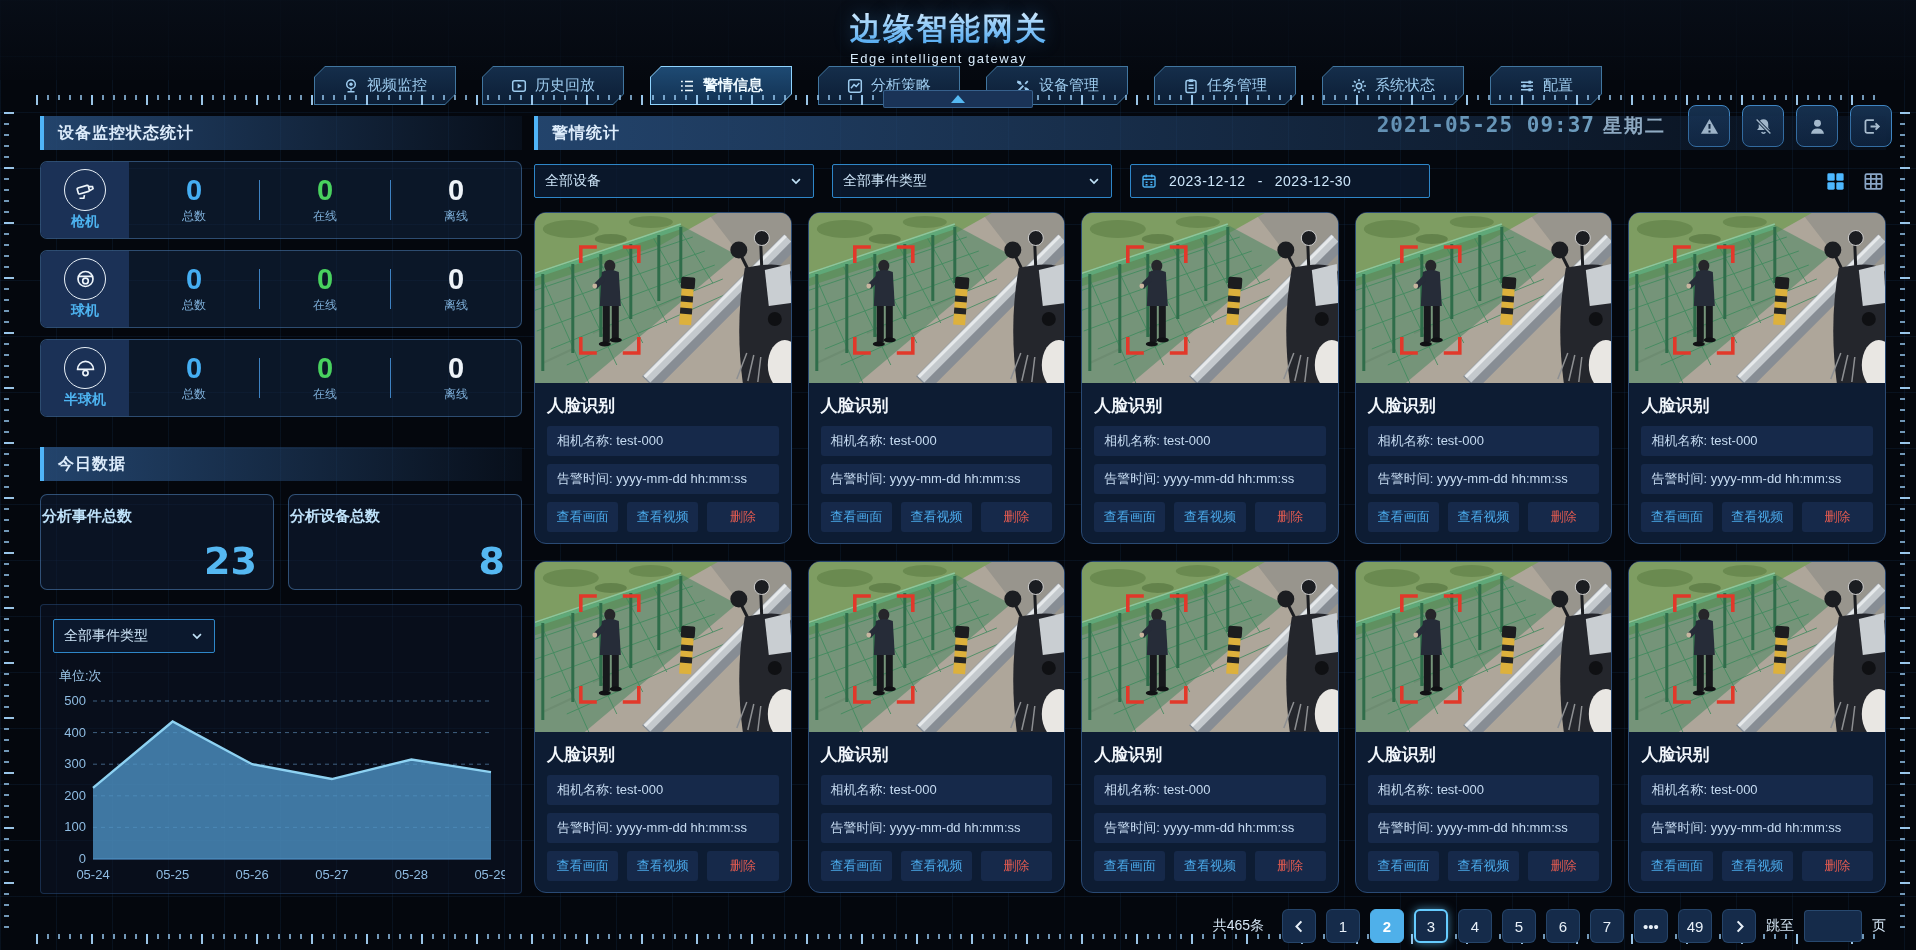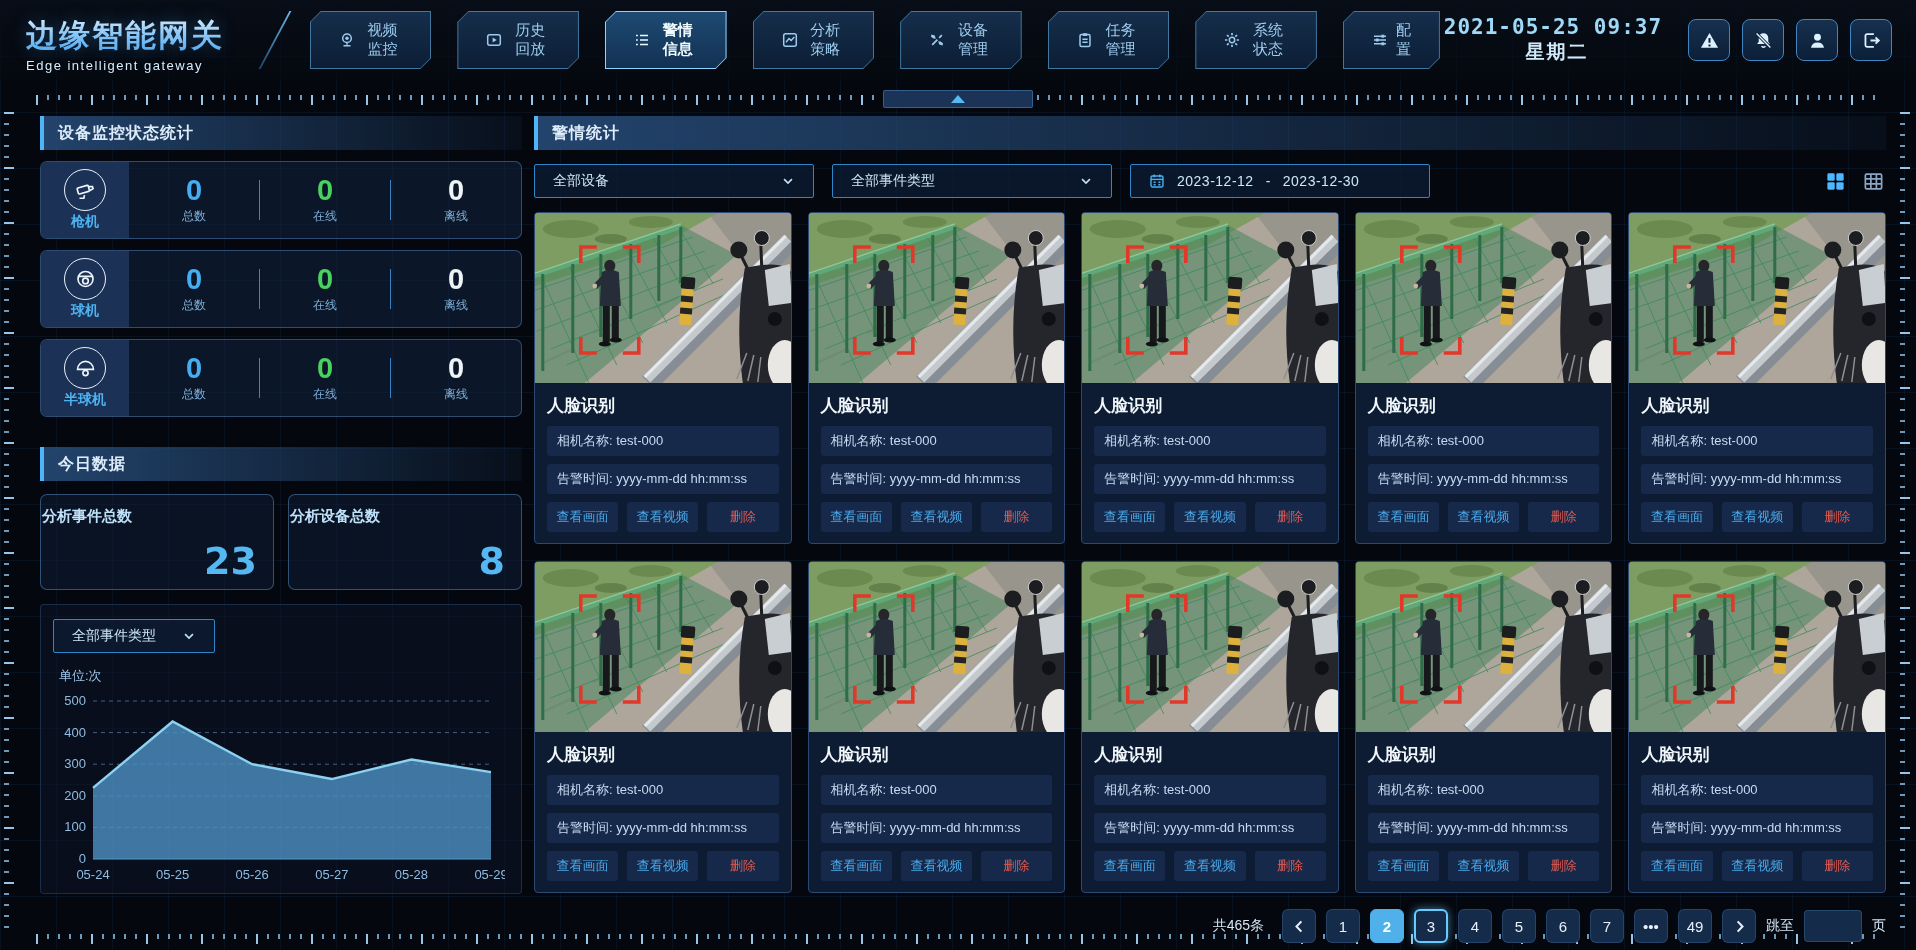--- a/index.html
+++ b/index.html
@@ -8,21 +8,21 @@
   #stage { position:relative; width:1916px; height:950px; color:#cfe4f7;
     background-color:#04070d;
     background-image:
       linear-gradient(rgba(40,92,150,.13) 1px, transparent 1px),
       linear-gradient(90deg, rgba(40,92,150,.13) 1px, transparent 1px);
     background-size:56px 56px; }
 
   
   #topbar { position:absolute; top:0; left:0; width:100%; height:80px;
     display:flex; align-items:center;
-    background:linear-gradient(180deg, rgba(8,14,24,.9), rgba(5,9,16,.6)); }
+    background:linear-gradient(180deg, rgba(8,14,24,.9), rgba(5,9,16,.6));flex-direction:column; }
   .logo { padding:8px 0 0 26px; width:268px; flex:0 0 auto; }
   .logo-title { font-size:31px; font-weight:bold; letter-spacing:2px;
     background:linear-gradient(180deg,#d9efff 10%, #58aef2 85%);
     -webkit-background-clip:text; background-clip:text; color:transparent;
     text-shadow:0 0 18px rgba(70,160,240,.35); }
   .logo-sub { font-size:13px; color:#d8ecfc; letter-spacing:1.5px; margin-top:1px; }
   .logo-slash { width:2px; height:58px; background:linear-gradient(180deg,#6fb8ea,#1c466e);
     transform:skewX(-28deg); margin:0 34px 0 6px; flex:0 0 aux; }
 
   #mainnav { display:flex; gap:26px; align-items:center; }
@@ -100,21 +100,21 @@
     background:rgba(16,30,54,.55); padding:12px 1px; position:relative; }
   .stat-label { font-size:15px; font-weight:bold; color:#bfe2fa; }
   .stat-value { position:absolute; right:16px; bottom:6px; font-size:38px; font-weight:bold;
     color:#55b8f2; font-family:"DejaVu Sans","Liberation Sans",sans-serif; }
 
   
   #chart-box { margin-top:14px; border:1px solid rgba(70,130,200,.28); border-radius:4px;
     background:rgba(11,22,42,.5); padding:14px 12px 6px; }
   .cfilter-row { display:flex; gap:12px; }
   .ctrl { height:34px; border:1px solid #2e86c8; background:rgba(13,28,50,.8); border-radius:2px;
-    display:flex; align-items:center; padding:0 18px; gap:9px; font-size:14px; color:#cde4f7;
+    display:flex; align-items:center; padding:0 10px; gap:9px; font-size:14px; color:#cde4f7;
     cursor:pointer; }
   .ctrl svg { width:16px; height:16px; color:#49b0f0; flex:0 0 auto; }
   #evt-select { width:162px; } #evt-select .chev { margin-left:auto; }
   #left-date { flex:1; }
   .chev svg { width:14px; height:14px; color:#bfe0f6; }
   #chart-unit { font-size:13px; color:#9cc6e8; margin:14px 0 0 6px; }
   #trend-svg { display:block; margin-top:2px; }
   #trend-svg text { font-size:13px; fill:#8fbce2; font-family:"Liberation Sans",sans-serif; }
 
   
@@ -123,21 +123,21 @@
   #r-date { width:300px; gap:12px; }
   #r-date .dval { color:#cde6fa; letter-spacing:.5px; }
   #view-toggles { margin-left:auto; display:flex; gap:12px; }
   .vt { width:26px; height:26px; display:flex; align-items:center; justify-content:center;
     cursor:pointer; border-radius:3px; }
   .vt svg { width:21px; height:21px; }
   #grid-view { color:#4db8ff; } #table-view { color:#8aa6c6; }
 
   #cards-grid { margin-top:14px; display:grid; grid-template-columns:repeat(5,1fr);
     gap:17px 16px; }
-  .acard { background:#0d1c33; border:1px solid #2a4a74; border-radius:4px; overflow:hidden; }
+  .acard { background:#0d1c33; border:1px solid #2a4a74; border-radius:12px; overflow:hidden; }
   .acard-img { height:170px; overflow:hidden; cursor:pointer; background:#222; }
   .acard-img svg { width:100%; height:100%; display:block; }
   .acard-body { padding:9px 12px 11px; }
   .acard-title { font-size:17px; font-weight:bold; color:#f2f7fc; margin:2px 0 9px; }
   .afield { background:#16294a; border-radius:3px; padding:6px 10px; margin-bottom:8px;
     font-size:13px; color:#c6dbf1; white-space:nowrap; overflow:hidden; }
   .abtns { display:flex; gap:9px; margin-top:2px; }
   .abtn { flex:1; border:none; background:#16294a; border-radius:3px; padding:6px 4px;
     font-size:13px; color:#4aa8e8; cursor:pointer; font-family:inherit; }
   .abtn.danger { color:#e05a50; }

